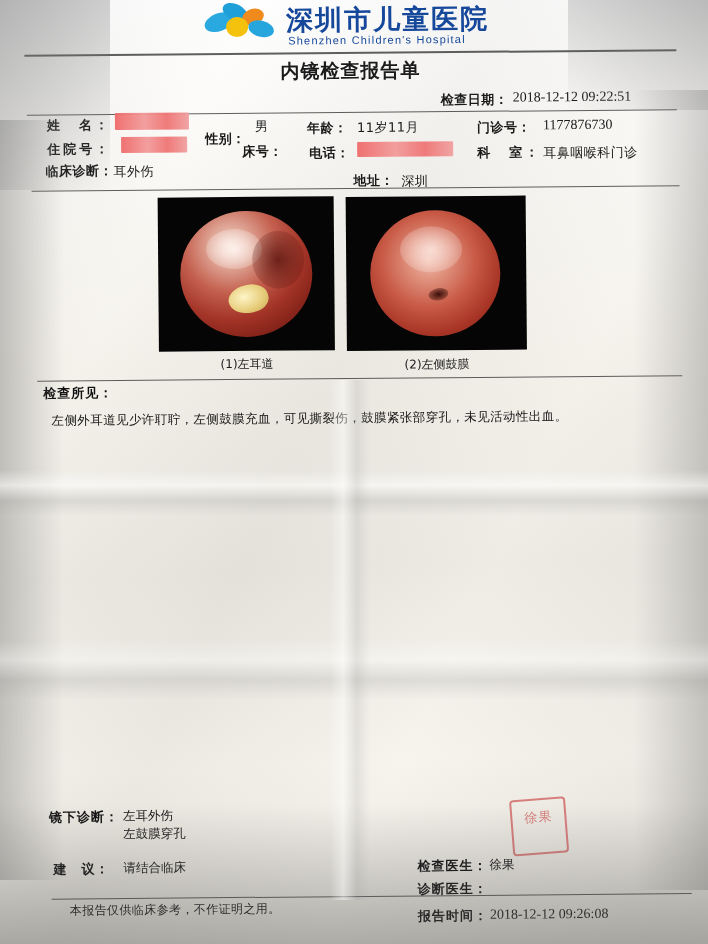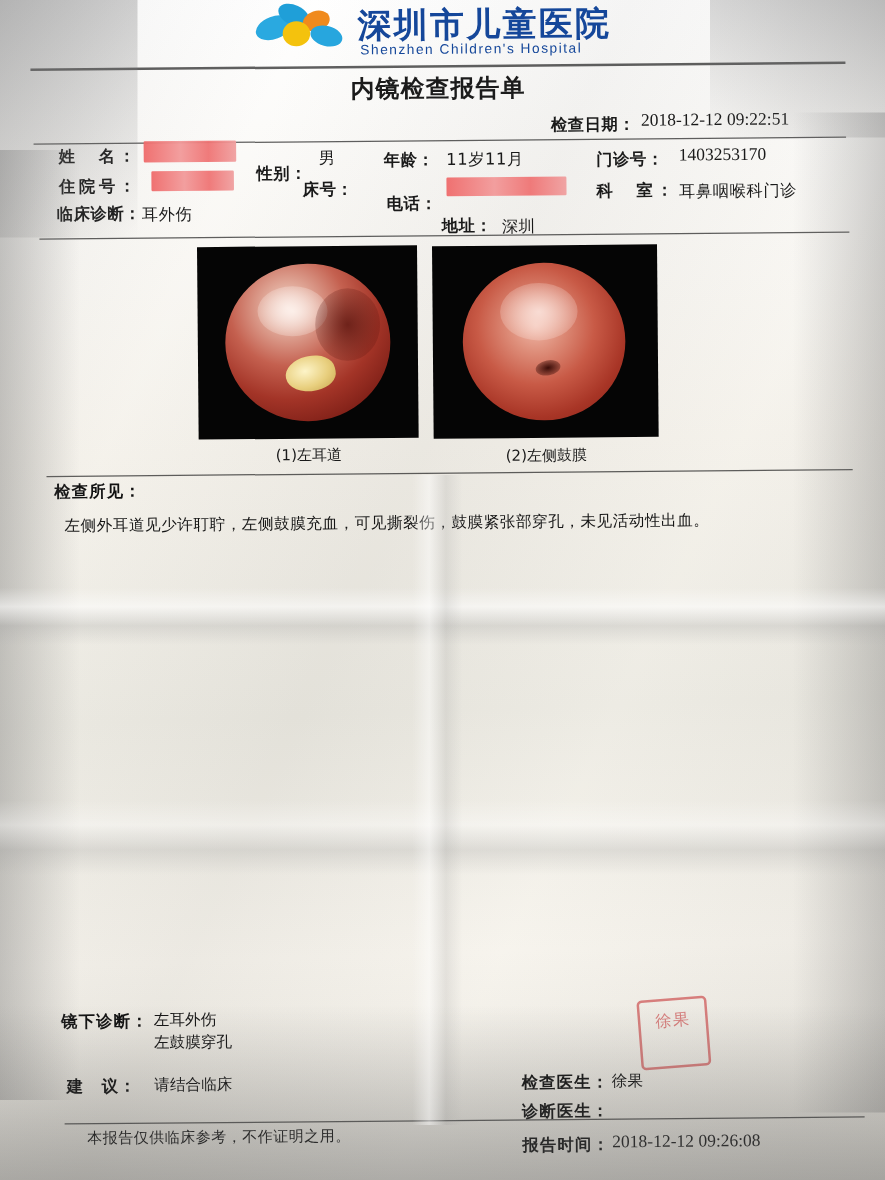--- a/index.html
+++ b/index.html
@@ -286,28 +286,28 @@
     <div class="fld lbl" style="left:50px; top:114px;">姓　名：</div>
     <div class="redact" style="left:118px; top:111px; width:74px; height:17px;"></div>
 
     <div class="fld lbl-tight" style="left:208px; top:117px;margin-top:12px;">性别：</div>
     <div class="fld val" style="left:258px; top:117px;">男</div>
 
     <div class="fld lbl-tight" style="left:310px; top:119px;">年龄：</div>
     <div class="fld val" style="left:360px; top:119px;">11岁11月</div>
 
     <div class="fld lbl-tight" style="left:480px; top:120px;">门诊号：</div>
-    <div class="fld num" style="left:546px; top:119px;">1403253170</div>
+    <div class="fld num" style="left:546px; top:119px;">1177876730</div>
 
     <div class="fld lbl" style="left:50px; top:138px;">住院号：</div>
     <div class="redact" style="left:124px; top:135px; width:66px; height:16px;"></div>
 
     <div class="fld lbl-tight" style="left:245px; top:142px;">床号：</div>
 
-    <div class="fld lbl-tight" style="left:312px; top:154px;font-family:Liberation Serif, serif;">电话：</div>
+    <div class="fld lbl-tight" style="left:312px; top:144px;font-family:Liberation Serif, serif;">电话：</div>
     <div class="redact" style="left:360px; top:142px; width:96px; height:15px;"></div>
 
     <div class="fld lbl" style="left:480px; top:145px;">科　室：</div>
     <div class="fld val" style="left:546px; top:146px;">耳鼻咽喉科门诊</div>
 
     <div class="fld lbl-tight" style="left:48px; top:160px;">临床诊断：</div>
     <div class="fld val" style="left:116px; top:161px;">耳外伤</div>
 
     <div class="fld lbl-tight" style="left:356px; top:172px;">地址：</div>
     <div class="fld val" style="left:404px; top:173px;">深圳</div>

